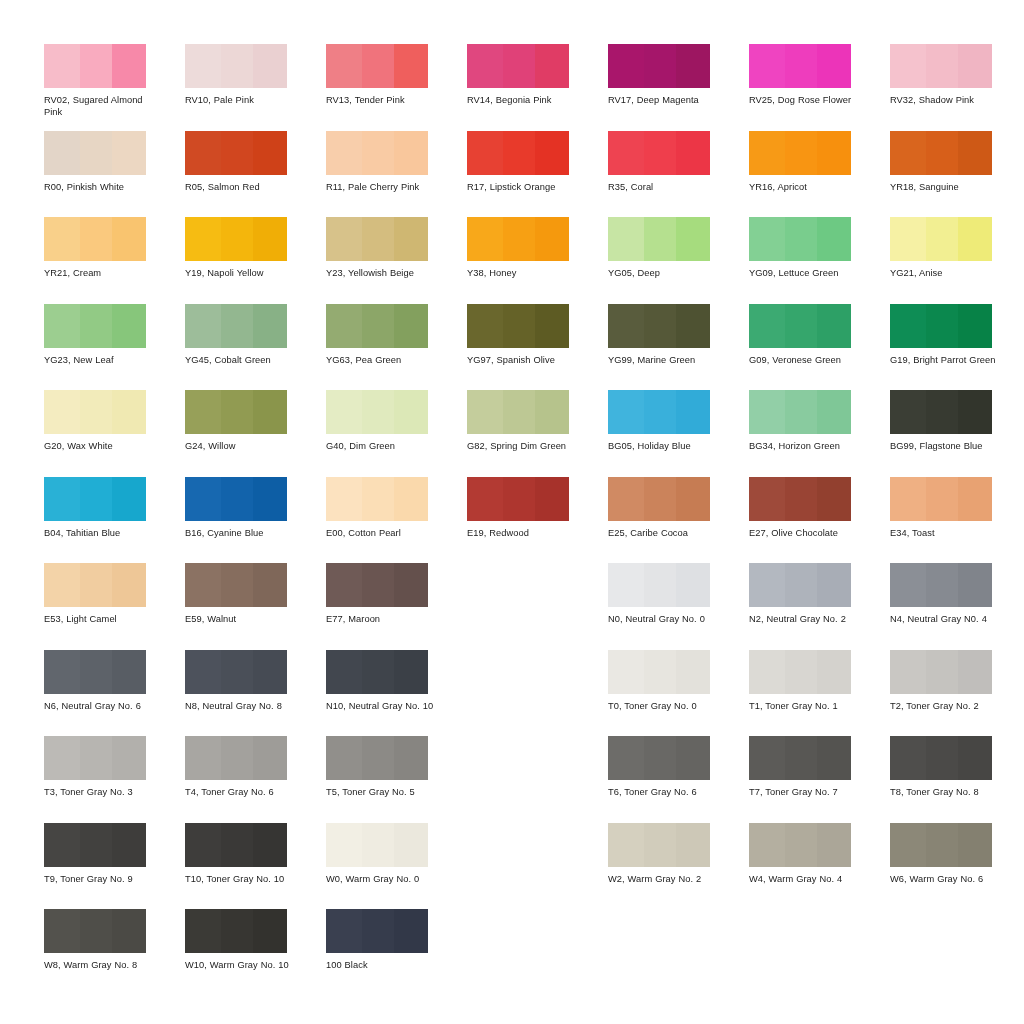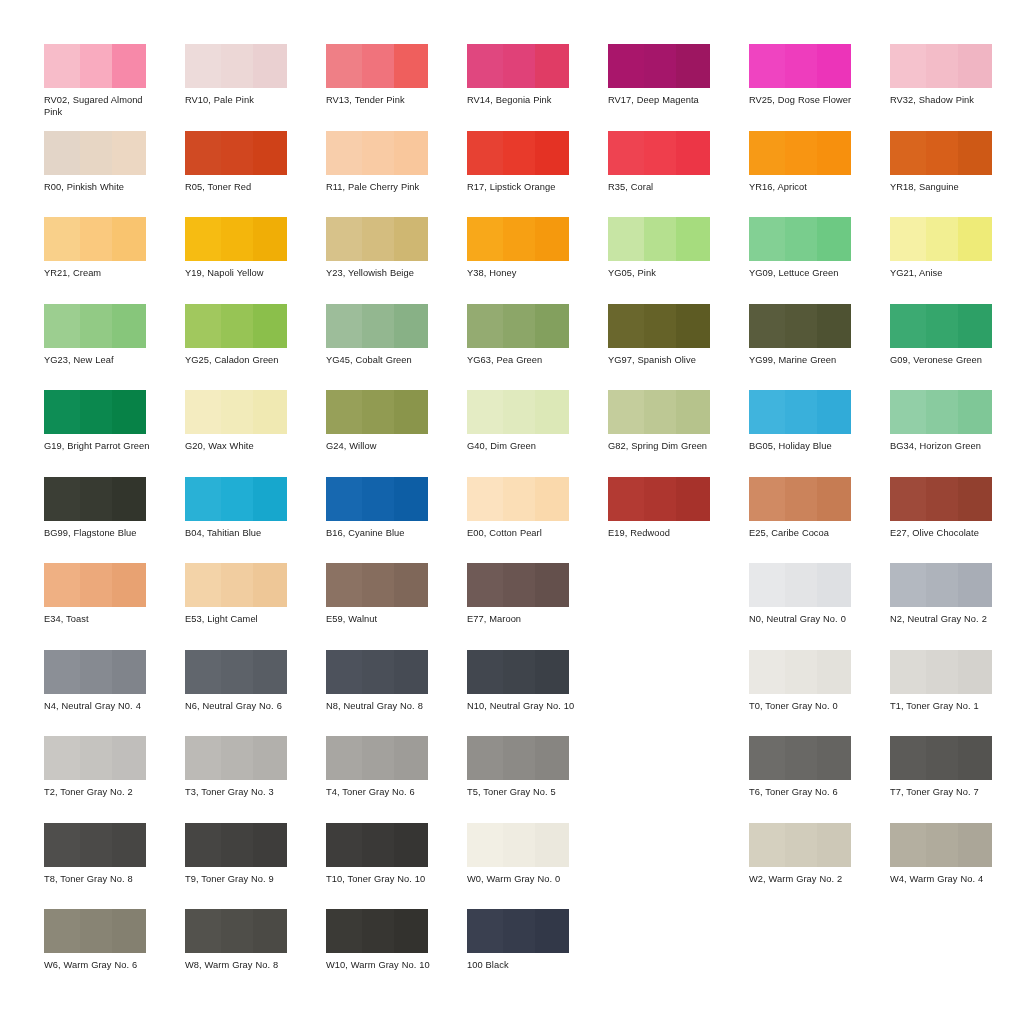--- a/index.html
+++ b/index.html
@@ -126,21 +126,21 @@
           <div class="band b3" style="background: rgb(236, 215, 194);"></div>
         </div>
         <div class="swatch-label">R00, Pinkish White</div>
       </div>
       <div class="swatch-cell">
         <div class="swatch-chip">
           <div class="band b1" style="background: rgb(208, 74, 35);"></div>
           <div class="band b2" style="background: rgb(209, 70, 31);"></div>
           <div class="band b3" style="background: rgb(207, 65, 24);"></div>
         </div>
-        <div class="swatch-label">R05, Toner Red</div>
+        <div class="swatch-label">R05, Salmon Red</div>
       </div>
       <div class="swatch-cell">
         <div class="swatch-chip">
           <div class="band b1" style="background: rgb(248, 206, 171);"></div>
           <div class="band b2" style="background: rgb(249, 203, 164);"></div>
           <div class="band b3" style="background: rgb(249, 199, 156);"></div>
         </div>
         <div class="swatch-label">R11, Pale Cherry Pink</div>
       </div>
       <div class="swatch-cell">
@@ -206,21 +206,21 @@
           <div class="band b3" style="background: rgb(245, 153, 13);"></div>
         </div>
         <div class="swatch-label">Y38, Honey</div>
       </div>
       <div class="swatch-cell">
         <div class="swatch-chip">
           <div class="band b1" style="background: rgb(199, 229, 164);"></div>
           <div class="band b2" style="background: rgb(181, 224, 143);"></div>
           <div class="band b3" style="background: rgb(166, 220, 126);"></div>
         </div>
-        <div class="swatch-label">YG05, Pink</div>
+        <div class="swatch-label">YG05, Deep</div>
       </div>
       <div class="swatch-cell">
         <div class="swatch-chip">
           <div class="band b1" style="background: rgb(131, 208, 148);"></div>
           <div class="band b2" style="background: rgb(121, 205, 141);"></div>
           <div class="band b3" style="background: rgb(109, 201, 131);"></div>
         </div>
         <div class="swatch-label">YG09, Lettuce Green</div>
       </div>
       <div class="swatch-cell">
@@ -231,28 +231,20 @@
         </div>
         <div class="swatch-label">YG21, Anise</div>
       </div>
       <div class="swatch-cell">
         <div class="swatch-chip">
           <div class="band b1" style="background: rgb(156, 206, 144);"></div>
           <div class="band b2" style="background: rgb(146, 202, 133);"></div>
           <div class="band b3" style="background: rgb(135, 198, 123);"></div>
         </div>
         <div class="swatch-label">YG23, New Leaf</div>
-      </div>
-      <div class="swatch-cell">
-        <div class="swatch-chip">
-          <div class="band b1" style="background: rgb(161, 200, 94);"></div>
-          <div class="band b2" style="background: rgb(151, 196, 85);"></div>
-          <div class="band b3" style="background: rgb(139, 191, 75);"></div>
-        </div>
-        <div class="swatch-label">YG25, Caladon Green</div>
       </div>
       <div class="swatch-cell">
         <div class="swatch-chip">
           <div class="band b1" style="background: rgb(157, 189, 154);"></div>
           <div class="band b2" style="background: rgb(147, 183, 144);"></div>
           <div class="band b3" style="background: rgb(136, 177, 134);"></div>
         </div>
         <div class="swatch-label">YG45, Cobalt Green</div>
       </div>
       <div class="swatch-cell">

